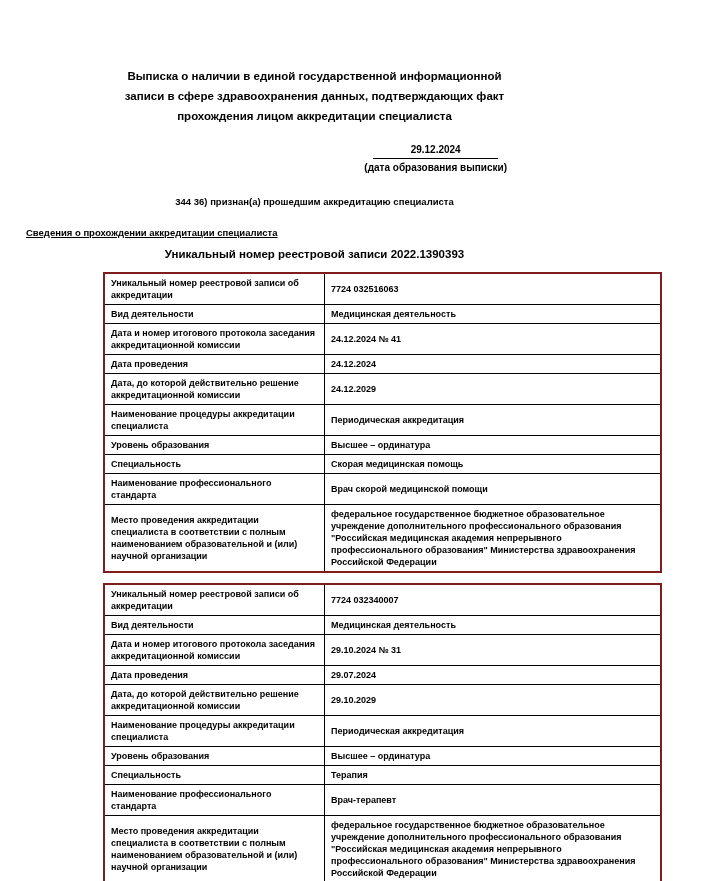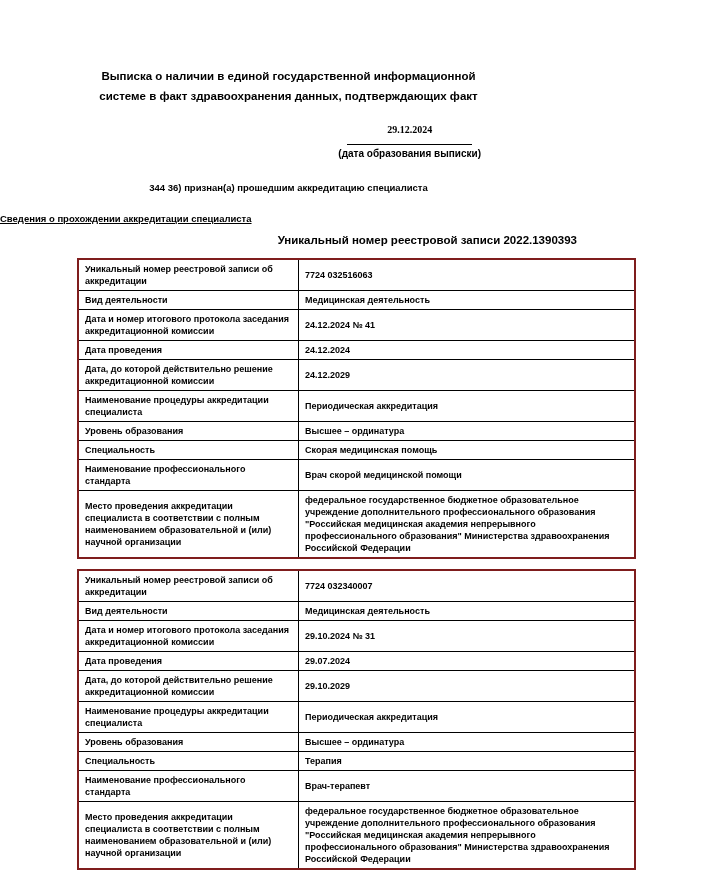--- a/index.html
+++ b/index.html
@@ -14,57 +14,57 @@
     font-weight: bold;
     color: #000000;
     overflow: hidden;
   }
   .page {
     position: relative;
     width: 577px;
     height: 881px;
     box-sizing: border-box;
     padding-top: 66px;
+    margin-left: 26px;
   }
   .doc-title {
     text-align: center;
     font-size: 11.5px;
     line-height: 20px;
   }
   .date-block {
     width: fit-content;
     margin: 17px 96px 0 auto;
     text-align: center;
     font-size: 10px;
     line-height: 13px;
   }
   .date-value {
     border-bottom: 1.5px solid #000;
     margin: 0 9px;
-    padding-bottom: 8px;
-    font-family: Liberation Serif, serif;
+    padding-bottom: 2px;
   }
   .date-caption {
     padding-top: 2px;
   }
   .intro {
     margin-top: 21px;
     text-align: center;
     font-size: 9.5px;
     line-height: 13px;
   }
   .section-heading {
     margin-top: 19px;
     text-align: left;
     font-size: 9.5px;
     text-decoration: underline;
   }
   .registry-heading {
     margin-top: 10px;
-    text-align: right;
+    text-align: center;
     font-size: 11.5px;
   }
   table.acc {
     border-collapse: collapse;
     table-layout: fixed;
     width: 554px;
     margin: 12px 0 0 77px;
     border: 2px solid #7f1d1d;
     font-size: 9px;
     line-height: 12px;
@@ -81,21 +81,22 @@
   td.lbl { width: 207px; }
   td.val { width: 323px; }
 </style>
 </head>
 <body>
 
 <div class="page">
 
   <div class="doc-title">
     <div>Выписка о наличии в единой государственной информационной</div>
-    <div>системе в факт здравоохранения данных, подтверждающих факт</div>
+    <div>записи в сфере здравоохранения данных, подтверждающих факт</div>
+    <div>прохождения лицом аккредитации специалиста</div>
   </div>
 
   <div class="date-block">
     <div class="date-value">29.12.2024</div>
     <div class="date-caption">(дата образования выписки)</div>
   </div>
 
   <div class="intro">
     <div>344 36) признан(а) прошедшим аккредитацию специалиста</div>
   </div>

